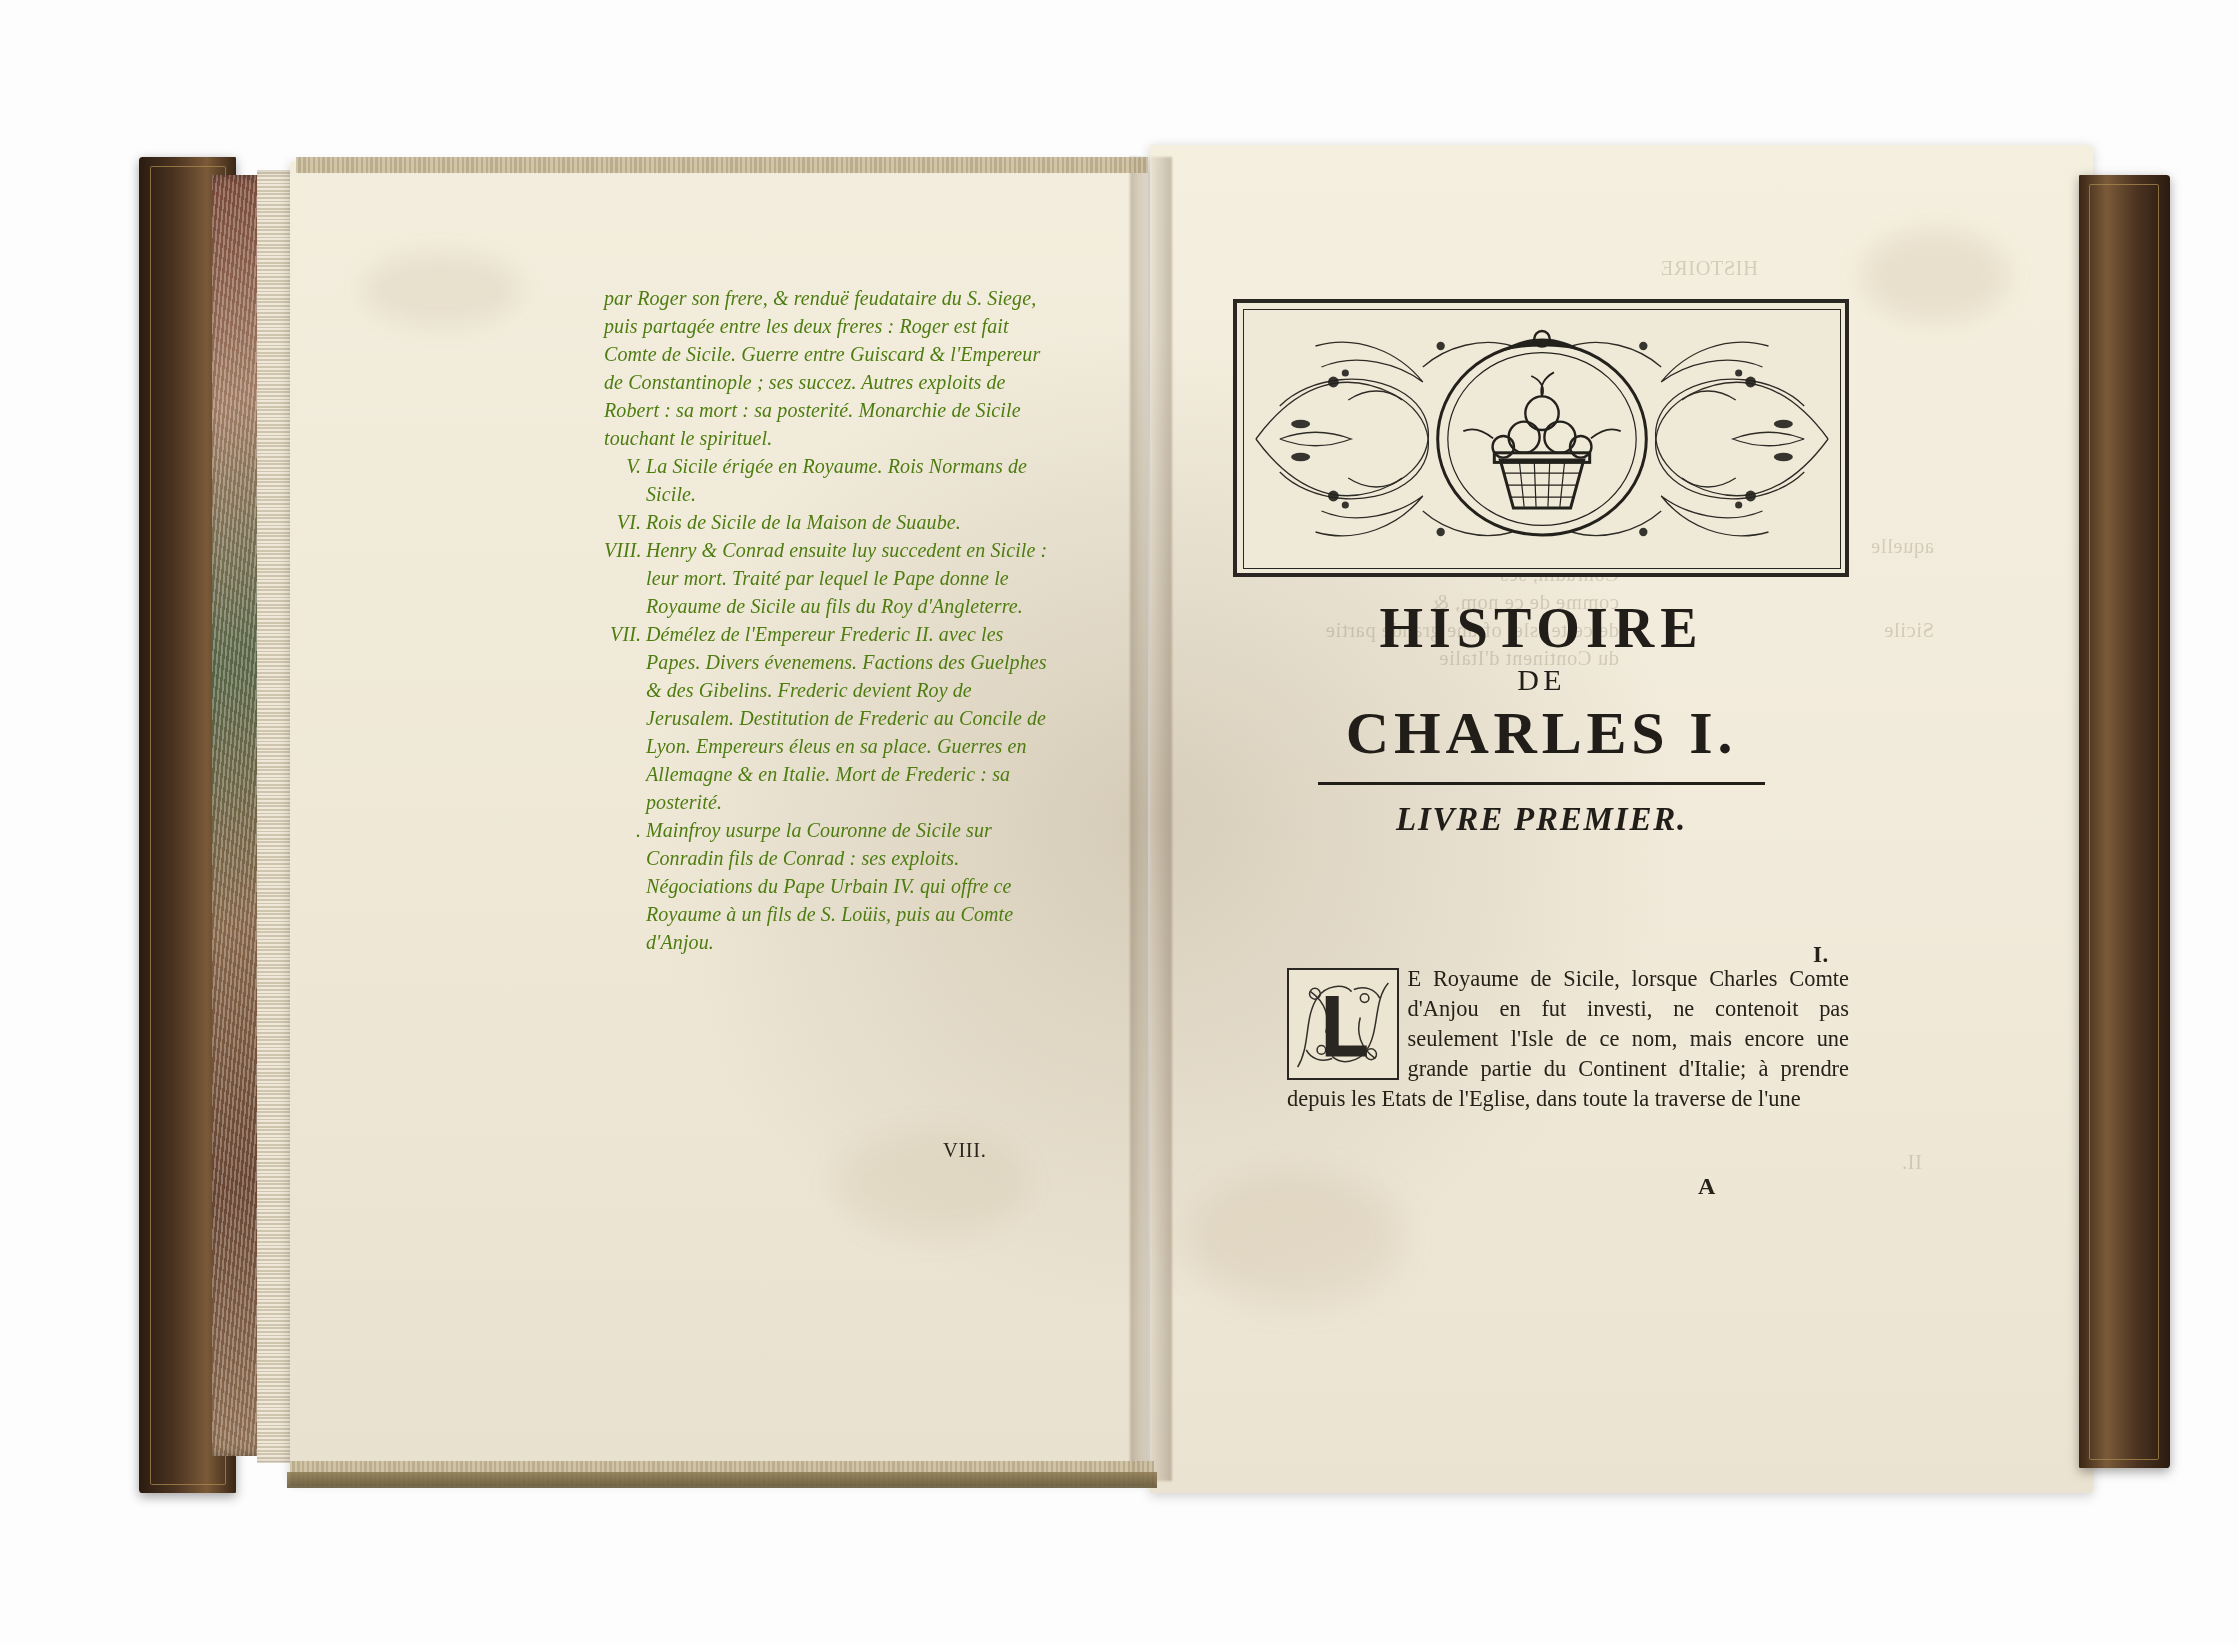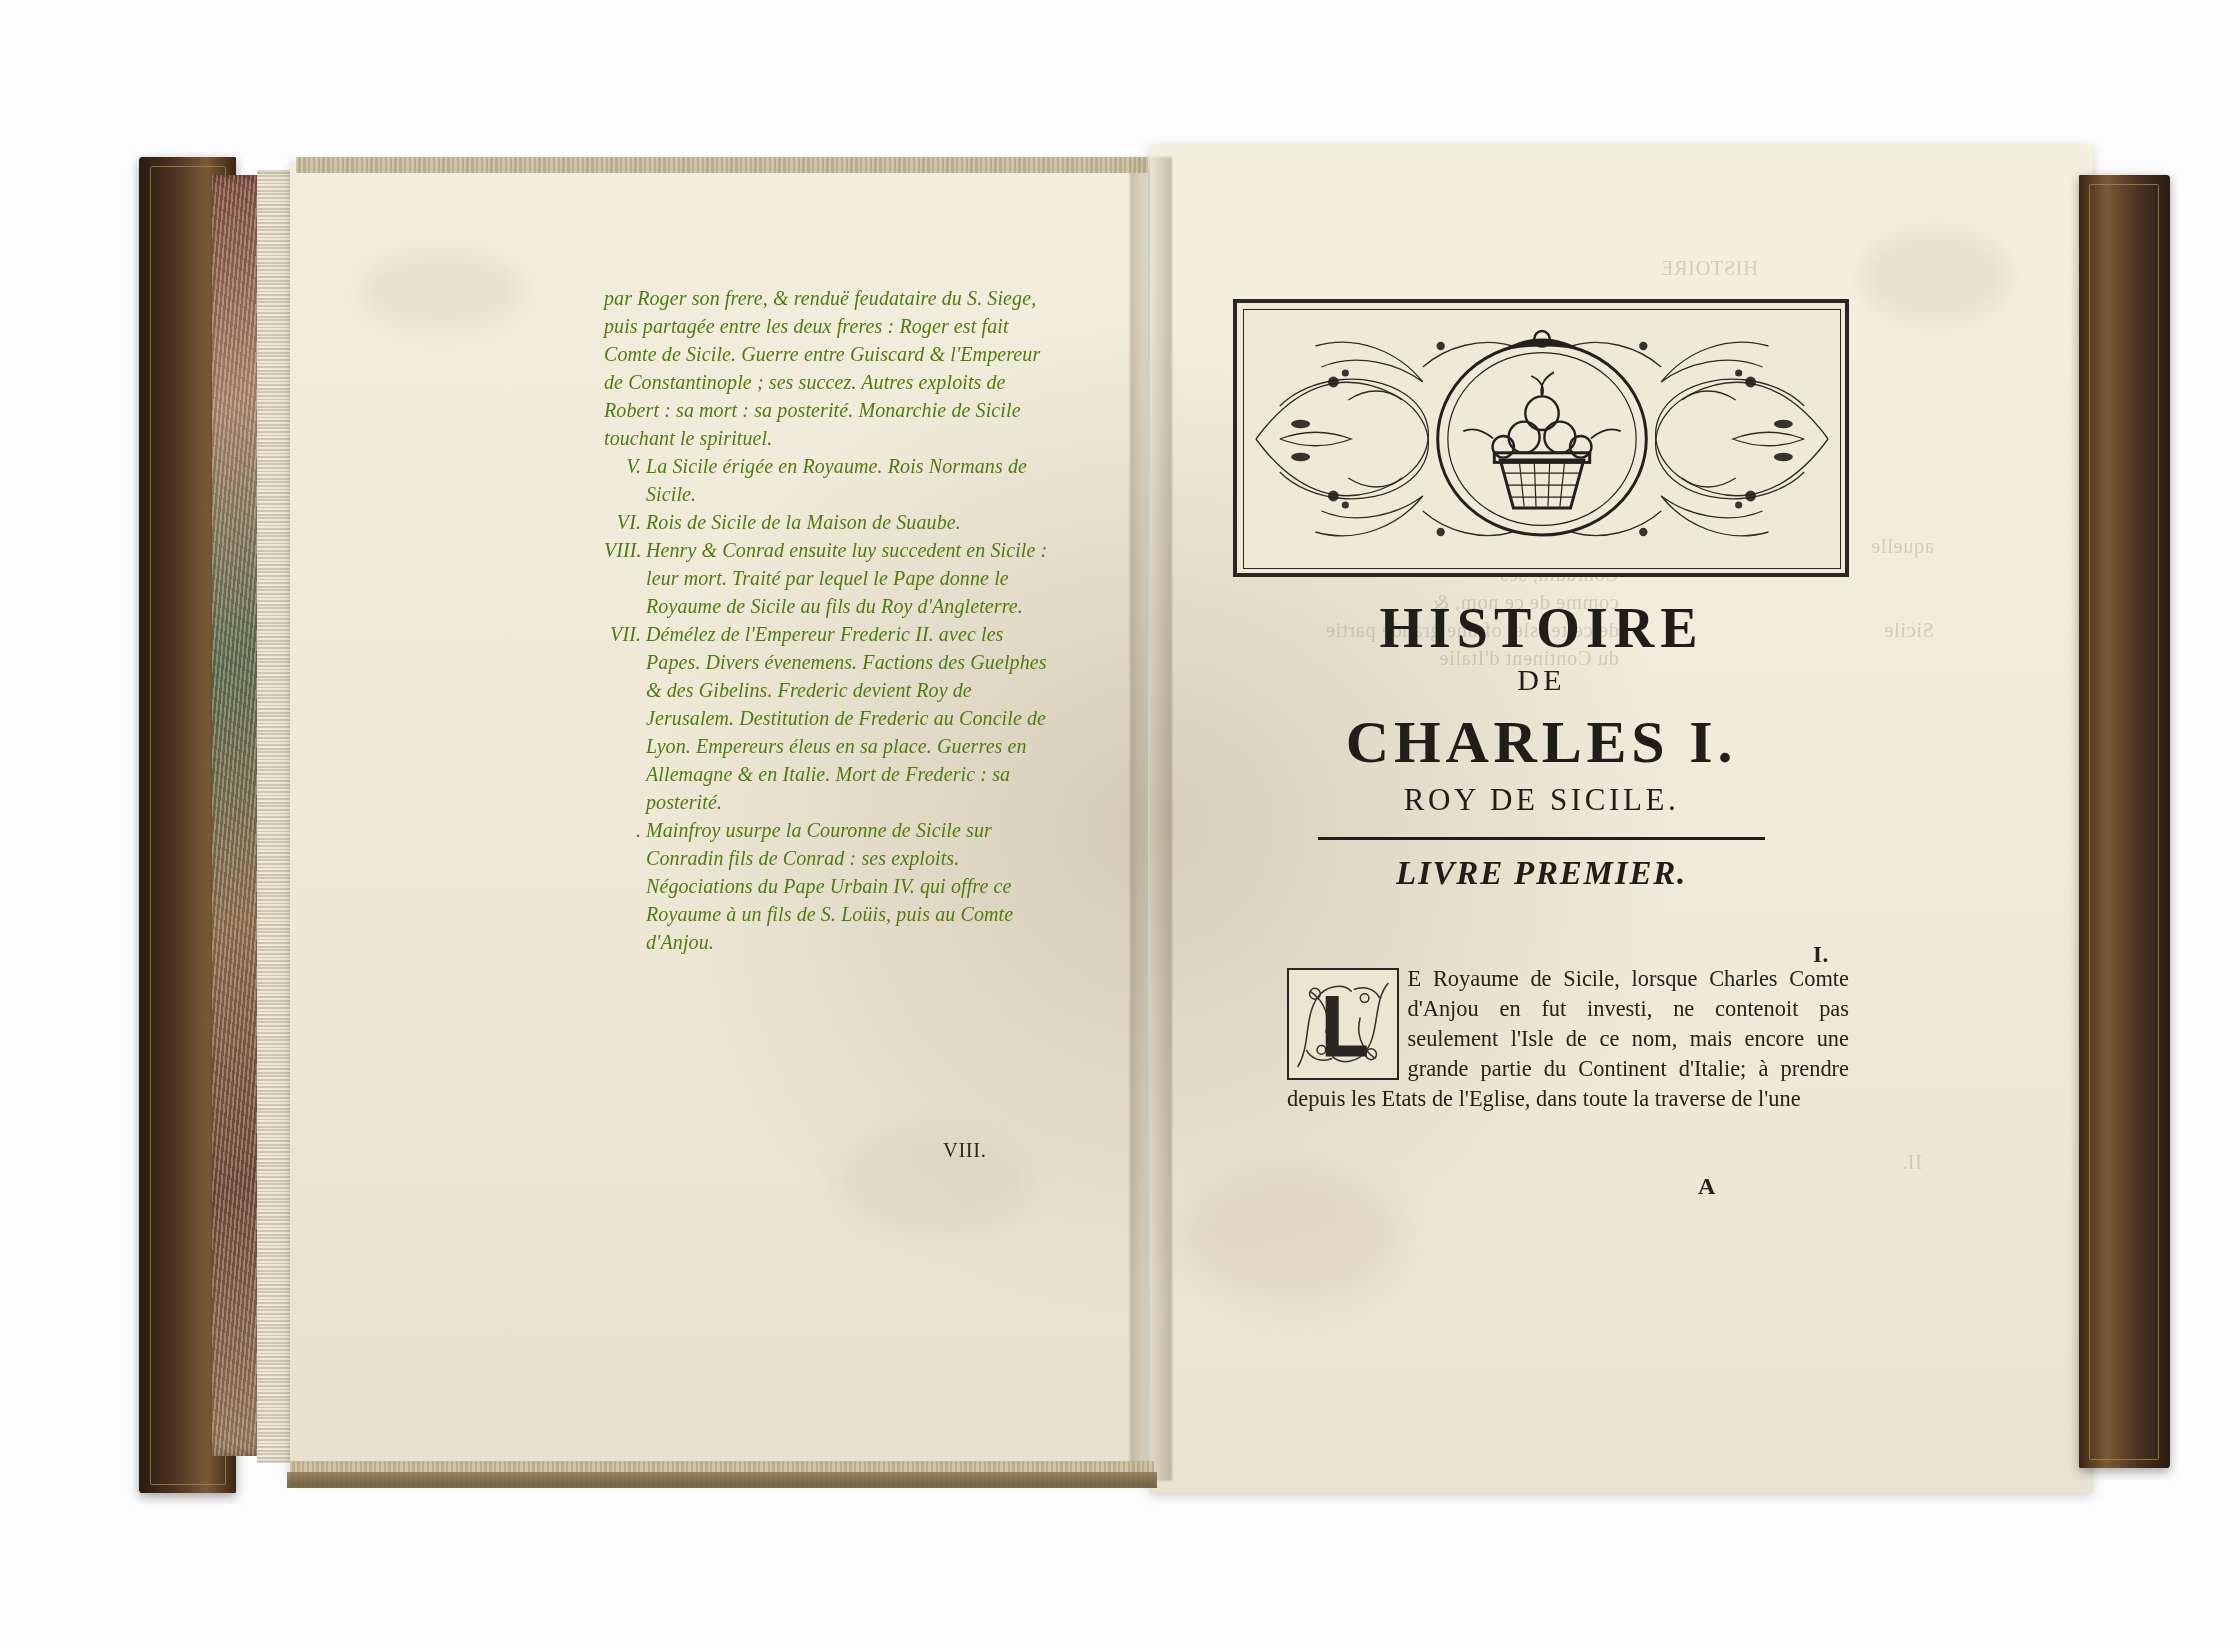--- a/index.html
+++ b/index.html
@@ -215,21 +215,21 @@
     letter-spacing: 4.2px;
     line-height: 40px;
     margin-top: 2.4px;
   }
   .title-main2 {
     font-family: "Liberation Serif", serif;
     font-size: 60px;
     letter-spacing: 4.8px;
     line-height: 65px;
     font-weight: 700;
-    margin-top: 10px;
+    margin-top: 1px;
   }
   .title-sub {
     font-family: "Liberation Serif", serif;
     font-size: 31px;
     letter-spacing: 3.6px;
     line-height: 42px;
     margin-top: 3.6px;
   }
   .rule {
     width: 447px;
@@ -476,21 +476,20 @@
           </g>
         </g>
       </svg>
     </div>
   </div>
 
   <div class="title-block">
     <div class="title-main">HISTOIRE</div>
     <div class="title-de">DE</div>
     <div class="title-main2">CHARLES I.</div>
-    <div class="title-sub">ROY DE SICILE.</div>
     <div class="rule"></div>
     <div class="livre">LIVRE PREMIER.</div>
   </div>
 
   <div class="body-block">
     <div class="dropcap">
       <svg viewBox="0 0 100 100">
         <rect x="0" y="0" width="100" height="100" fill="#ece5d2"></rect>
         <g stroke="#2a2722" stroke-width="1.4" fill="none" opacity="0.95">
           <path d="M8,90 C20,70 14,44 26,26 C34,14 50,12 58,20"></path>

